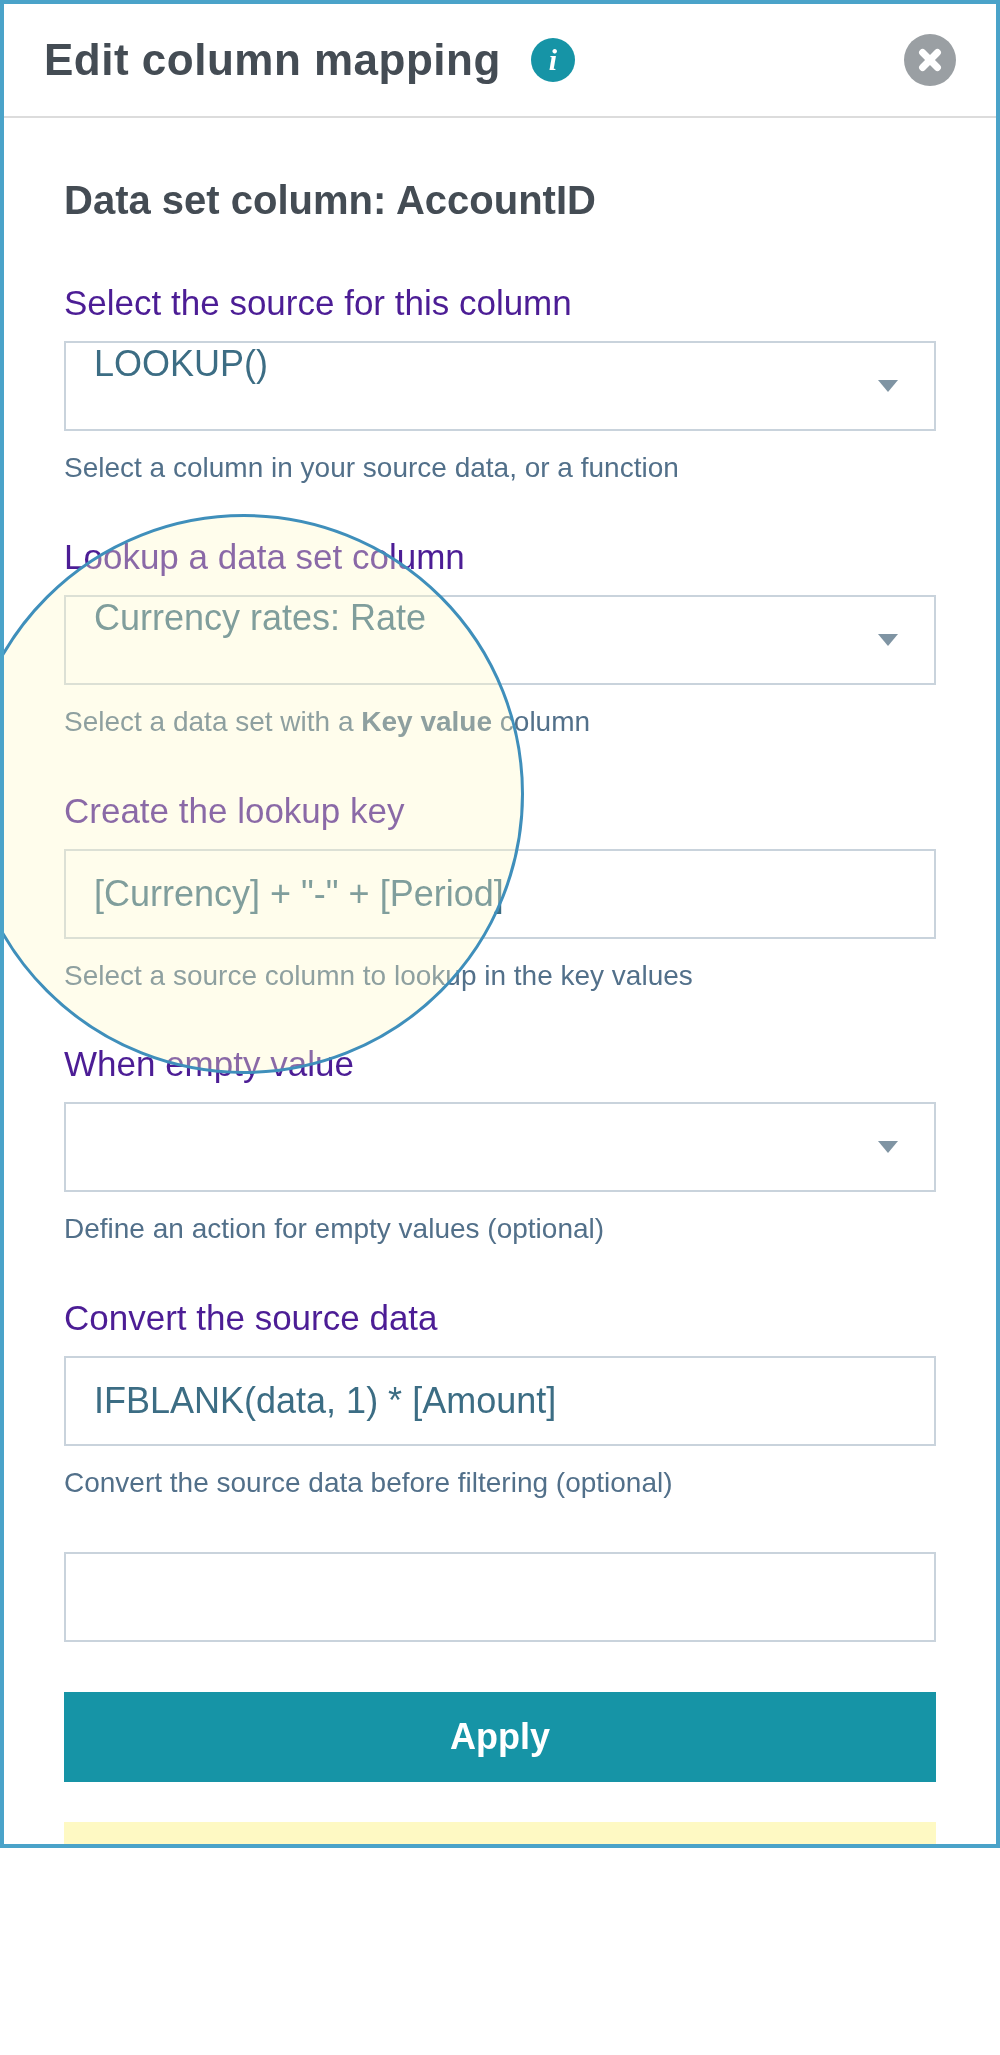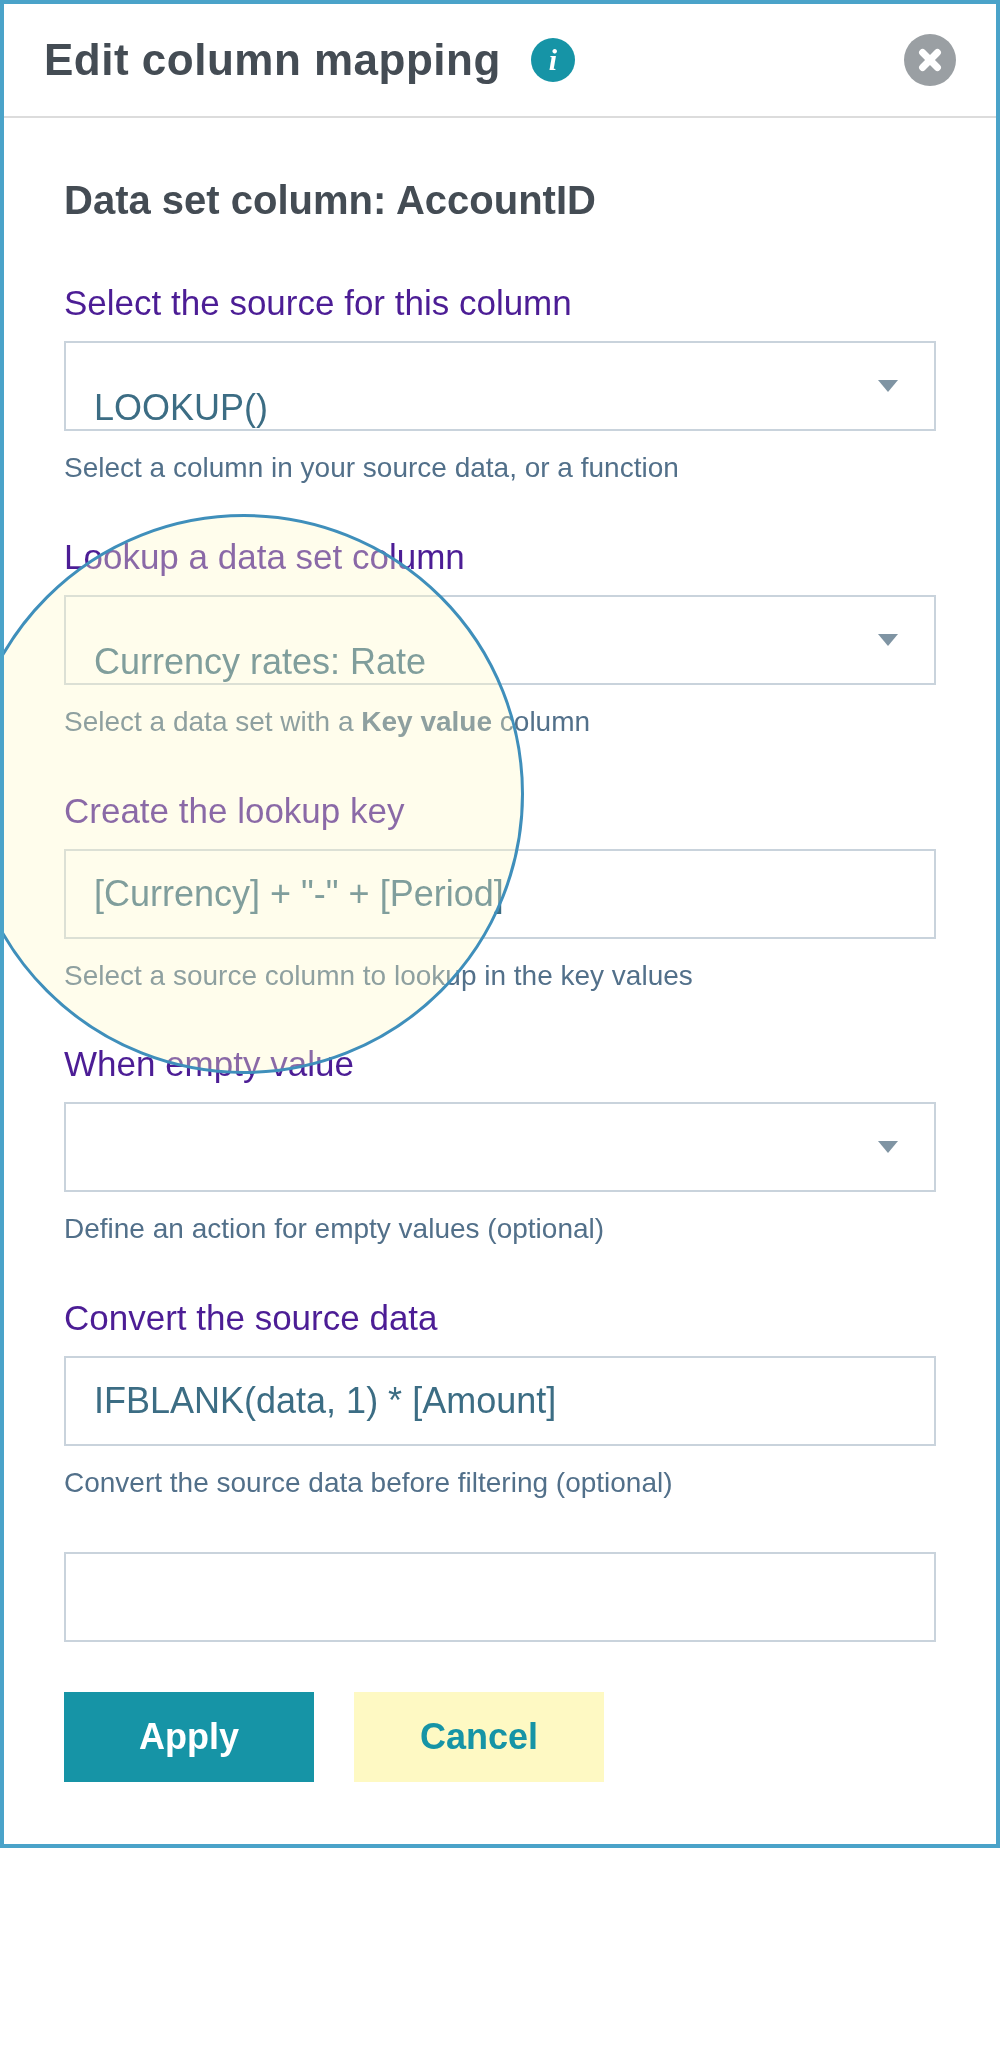--- a/index.html
+++ b/index.html
@@ -83,21 +83,21 @@
     color: #4c1d95;
     margin-bottom: 18px;
     display: block;
   }
   .control {
     width: 100%;
     height: 90px;
     border: 2px solid #c9d3dc;
     background: #ffffff;
     display: flex;
-    align-items: flex-end;
+    align-items: flex-start;
     padding: 0 28px;
     font-size: 36px;
     color: #3c6d84;
     position: relative;
   }
   .control.select { cursor: pointer; }
   .control .caret {
     position: absolute;
     right: 36px;
     top: 50%;
@@ -122,20 +122,21 @@
     color: #52708a;
     margin-top: 18px;
     line-height: 1.35;
   }
   .helper b { font-weight: 700; }
 
   .actions {
     display: flex;
     gap: 40px;
     margin-top: 20px;
+    flex-direction: column;
   }
   .btn {
     height: 90px;
     min-width: 250px;
     display: inline-flex;
     align-items: center;
     justify-content: center;
     font-size: 36px;
     font-weight: 700;
     border: none;

